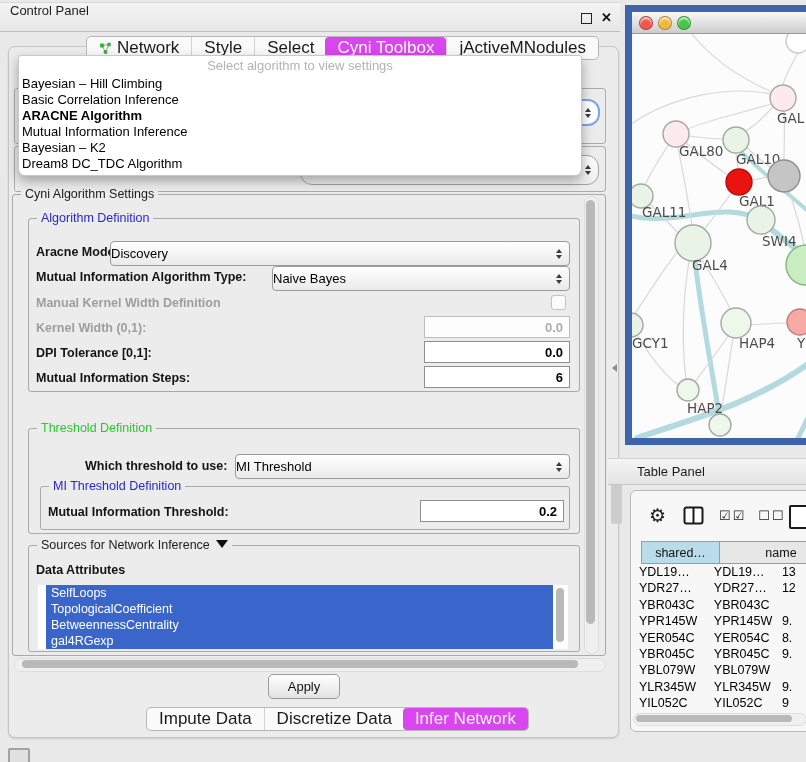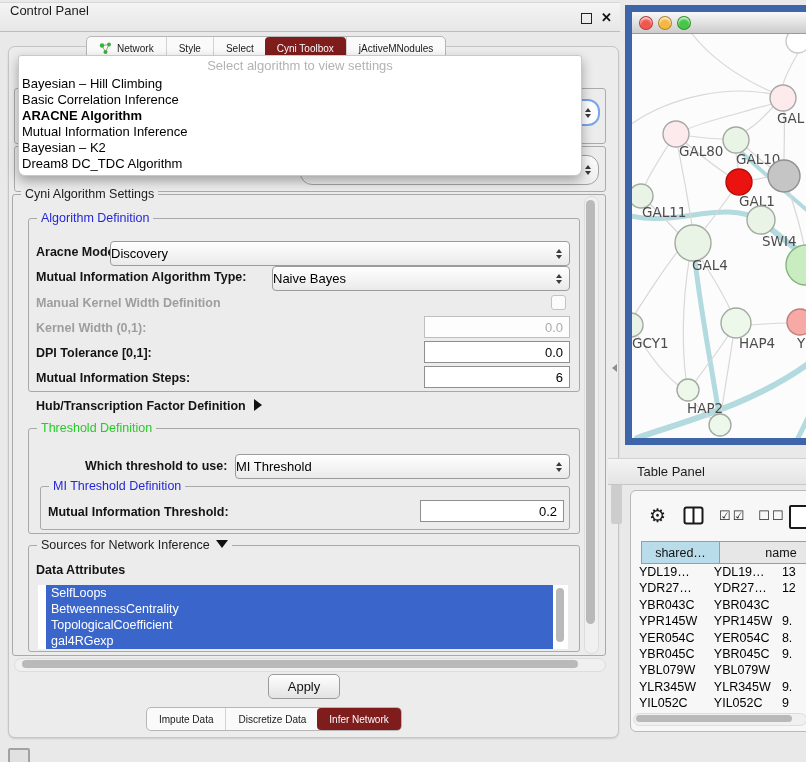--- a/index.html
+++ b/index.html
@@ -10,24 +10,24 @@
     background:linear-gradient(#f4f4f4,#e7e7e7);border-top:1px solid #d8d8d8;
     border-bottom:1px solid #bdbdbd;display:flex;align-items:flex-start;}
   .cp-title{margin-left:10px;font-size:13px;color:#1c1c1c;}
   .float-btn{position:absolute;right:28px;top:10px;width:9px;height:9px;border:1.6px solid #222;}
   .close-btn{position:absolute;right:8px;top:7px;font-size:13px;font-weight:bold;color:#111;}
   .cp-body{position:absolute;left:8px;top:46px;width:609px;height:690px;background:#ececec;
     border:1px solid #c5c5c5;border-radius:7px;box-shadow:0 1px 2px rgba(0,0,0,.12);}
   
   .segmented{position:absolute;display:inline-flex;align-items:stretch;height:22px;
     background:#fafafa;border:1px solid #b6b6b6;border-radius:5px;overflow:visible;z-index:20;}
-  .seg{display:flex;align-items:center;gap:5px;padding:0 12px;font-size:10px;color:#1a1a1a;
+  .seg{display:flex;align-items:center;gap:5px;padding:0 12px;font-size:17px;color:#1a1a1a;
     border-left:1px solid #d2d2d2;white-space:nowrap;}
   .seg:first-child{border-left:none;}
-  .seg.active{background:#7f1d1d;color:#fbfbfb;border-radius:4px;border-left:none;margin-left:-1px;}
+  .seg.active{background:#d946ef;color:#fbfbfb;border-radius:4px;border-left:none;margin-left:-1px;}
   .tabicon{display:inline-flex;}
   
   .dropdown-overlay{position:absolute;left:18px;top:55px;width:562px;background:#fff;
     border:1px solid #c9c9c9;border-radius:3px 3px 7px 7px;box-shadow:0 5px 12px rgba(0,0,0,.32);
     z-index:30;padding-bottom:3px;}
   .dd-placeholder{height:20px;line-height:20px;text-align:center;color:#b3b3b3;font-size:13px;}
   .dd-item{height:16px;line-height:16px;padding-left:3px;font-size:13px;color:#000;}
   .dd-item.bold{font-weight:bold;}
   
   .frag-fs{position:absolute;border:1px solid #ababab;border-radius:3px;z-index:2;}
@@ -36,21 +36,21 @@
     background:linear-gradient(#fcfcfc,#ededed);z-index:3;}
   
   .fs{position:absolute;border:1px solid #a9a9a9;border-radius:3px;z-index:4;}
   .fs .legend{position:absolute;top:-8px;left:8px;background:#ececec;padding:0 4px;
     font-size:12.5px;color:#1c1c1c;white-space:nowrap;}
   .legend.blue{color:#2626d8;} .legend.green{color:#27ca27;}
   .lbl{position:absolute;font-size:12.5px;font-weight:bold;color:#141414;z-index:5;white-space:nowrap;}
   .lbl.dis{color:#9e9e9e;}
   .plain{font-weight:bold;}
   .inp{position:absolute;background:#fff;border:1px solid #8f8f8f;font-size:13px;z-index:5;
-    display:flex;align-items:center;justify-content:flex-end;padding:0 6px;color:#000;}
+    display:flex;align-items:center;justify-content:flex-end;padding:0 6px;color:#000;font-weight:bold;}
   .inp.dis{color:#adadad;border-color:#bfbfbf;background:#fdfdfd;}
   .combo{position:absolute;border:1px solid #9b9b9b;border-radius:4px;z-index:5;
     background:linear-gradient(#ffffff,#eaeaea);font-size:13px;display:flex;align-items:center;
     padding-left:0;color:#000;}
   .arrows{position:absolute;right:7px;top:50%;transform:translateY(-50%);display:flex;
     flex-direction:column;gap:2px;}
   .arrows i{display:block;width:0;height:0;border-left:3.5px solid transparent;border-right:3.5px solid transparent;}
   .arrows .up{border-bottom:4px solid #3a3a3a;}
   .arrows .down{border-top:4px solid #3a3a3a;}
   .cb{position:absolute;width:13px;height:13px;border:1.5px solid #c3c3c3;border-radius:3px;background:#fbfbfb;z-index:5;}
@@ -200,23 +200,20 @@
   </div>
   <span class="lbl" style="left:36px;top:346px;">DPI Tolerance [0,1]:</span>
   <div class="inp" style="left:424px;top:341px;width:132px;height:20px;">
     <span>0.0</span>
   </div>
   <span class="lbl" style="left:36px;top:371px;">Mutual Information Steps:</span>
   <div class="inp" style="left:424px;top:366px;width:132px;height:20px;">
     <span>6</span>
   </div>
 
-  <span class="lbl plain" style="left:36px;top:399px;font-weight:bold;">
-    <span>Hub/Transcription Factor Definition</span><span class="tri-right"></span>
-  </span>
 
   <div class="fs" style="left:28px;top:428px;width:550px;height:104px;">
     <span class="legend green">Threshold Definition</span>
   </div>
   <span class="lbl" style="left:85px;top:459px;">Which threshold to use:</span>
   <div class="combo" style="left:235px;top:454px;width:333px;height:23px;">
     <span>MI Threshold</span>
     <span class="arrows">
         <i class="up"></i>
         <i class="down"></i>
@@ -230,22 +227,22 @@
     <span>0.2</span>
   </div>
 
   <div class="fs" style="left:28px;top:545px;width:550px;height:105px;">
     <span class="legend"><span>Sources for Network Inference</span><span class="tri-down"></span></span>
   </div>
   <span class="lbl" style="left:36px;top:563px;">Data Attributes</span>
   <div class="attr-list">
     <div id="attr-items">
         <div class="attr-item">SelfLoops</div>
+        <div class="attr-item">TopologicalCoefficient</div>
         <div class="attr-item">BetweennessCentrality</div>
-        <div class="attr-item">TopologicalCoefficient</div>
         <div class="attr-item">gal4RGexp</div>
       </div>
     <div class="thumb" style="right:4px;top:3px;width:8px;height:54px;"></div>
   </div>
 
   <div class="vtrack" style="left:584px;top:196px;width:13px;height:456px;"></div>
   <div class="thumb" style="left:586px;top:200px;width:9px;height:424px;"></div>
   <div class="htrack" style="left:14px;top:658px;width:590px;height:12px;"></div>
   <div class="thumb" style="left:22px;top:660px;width:556px;height:8px;"></div>
 

